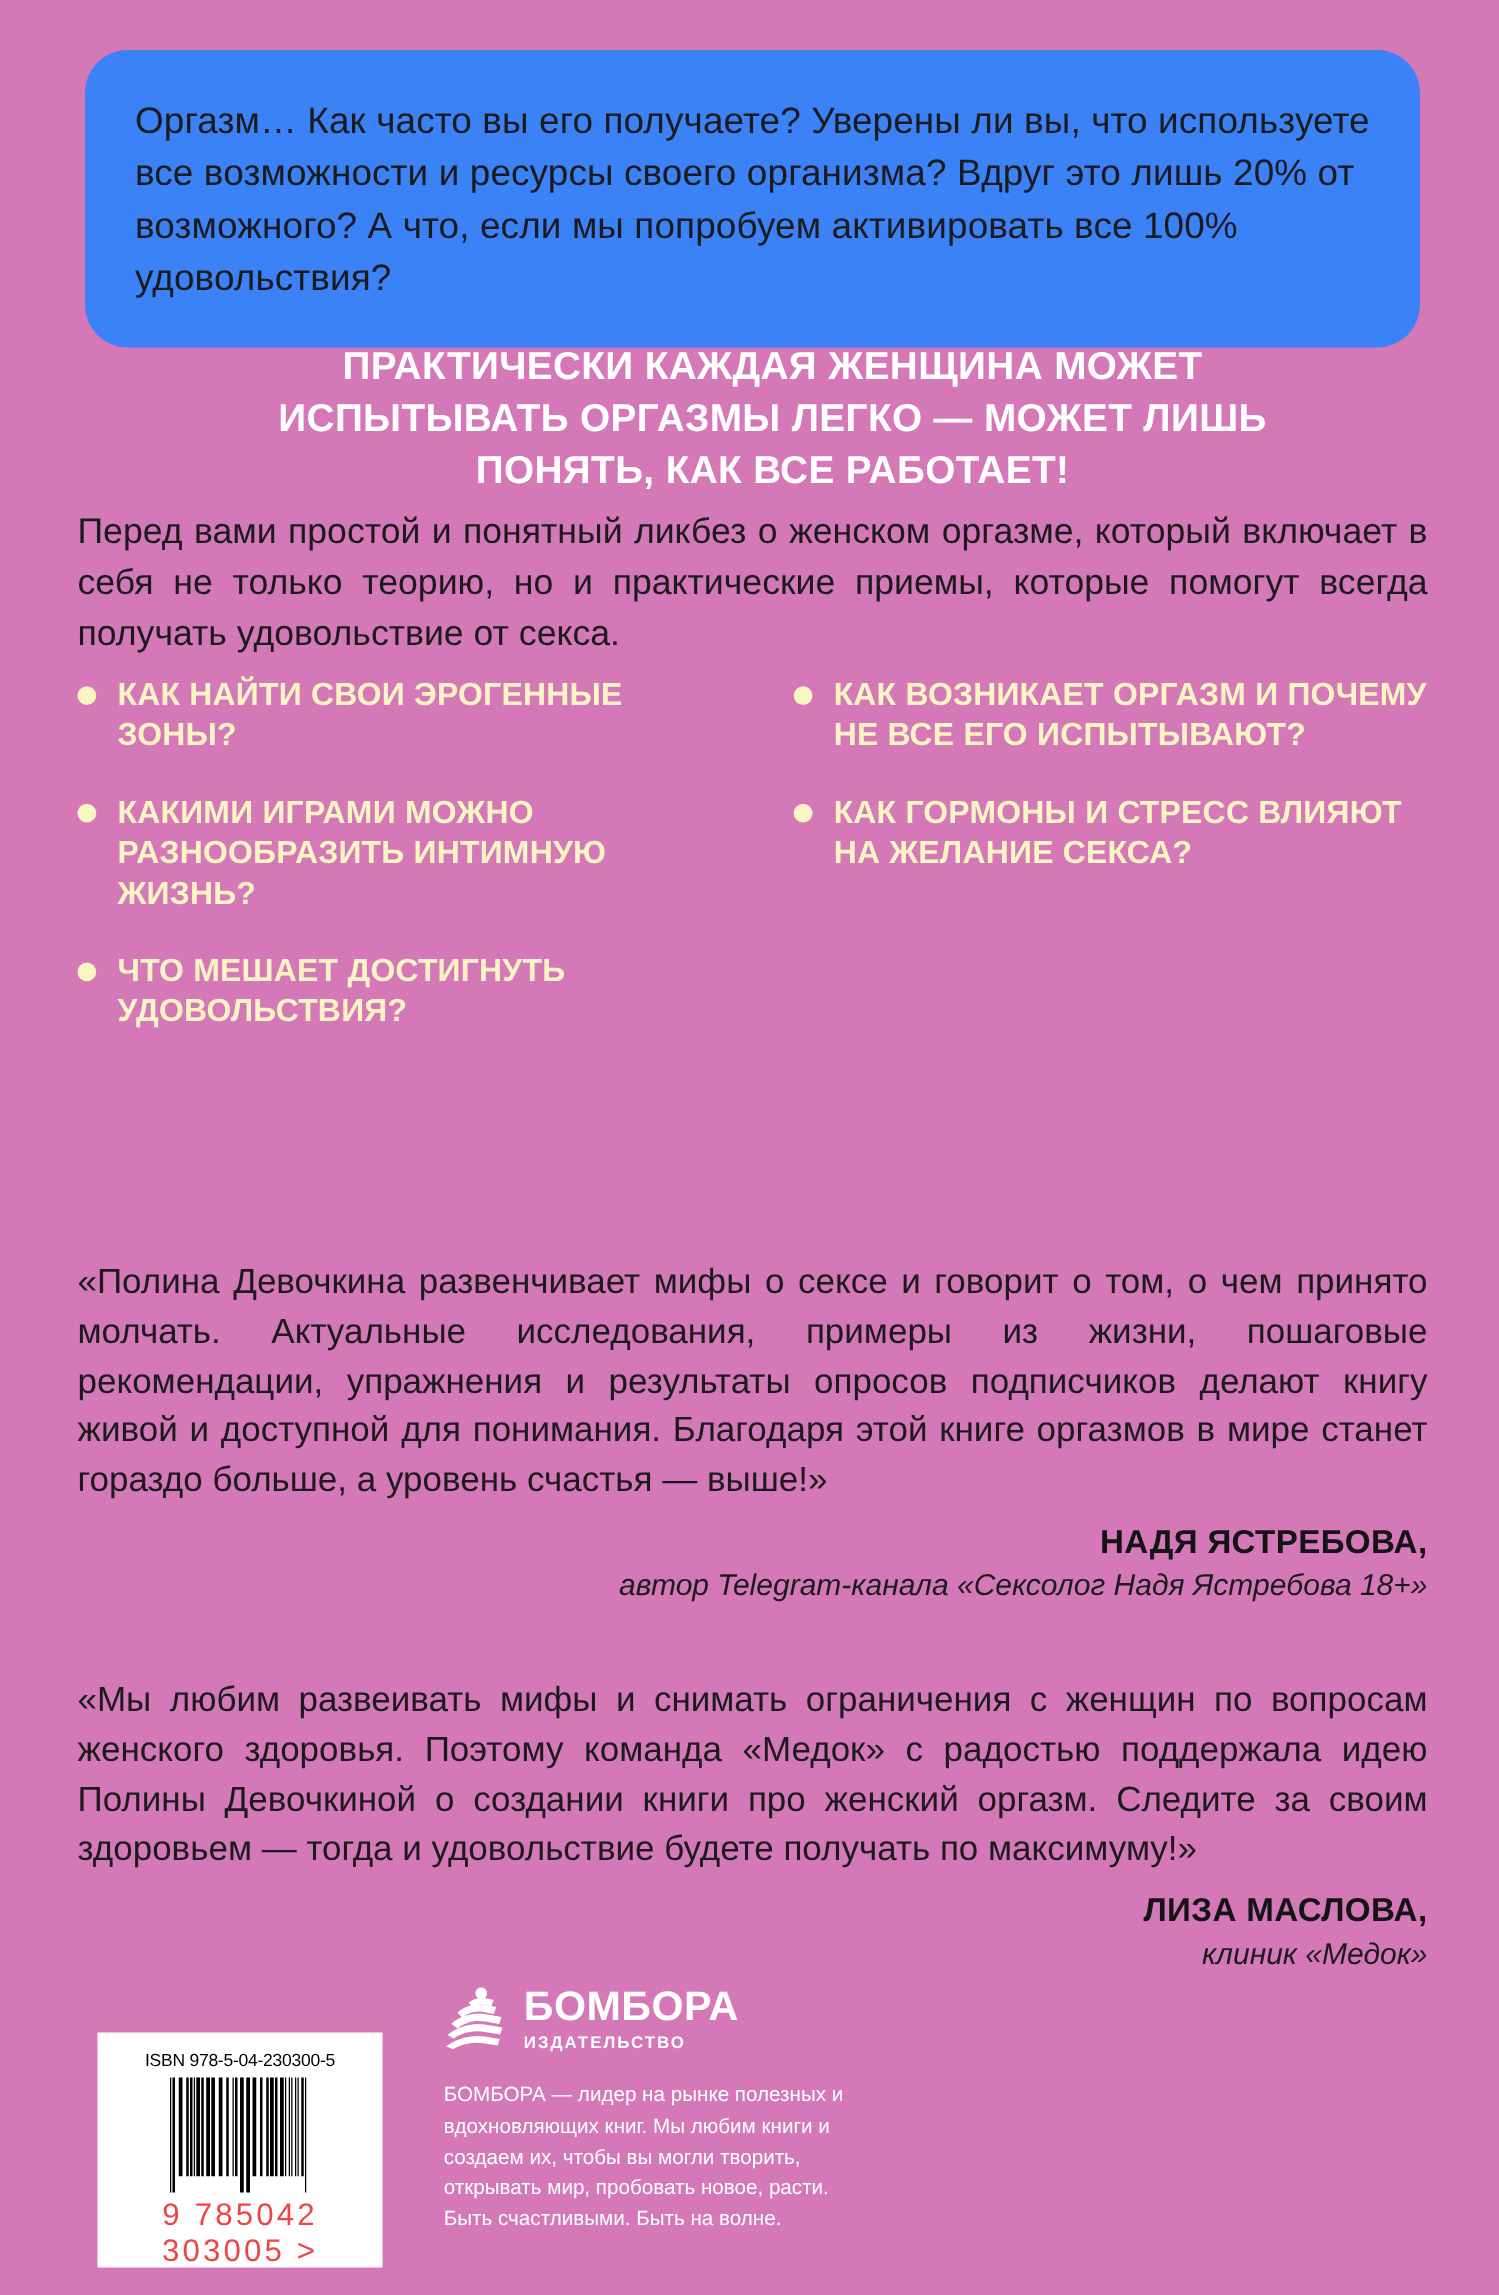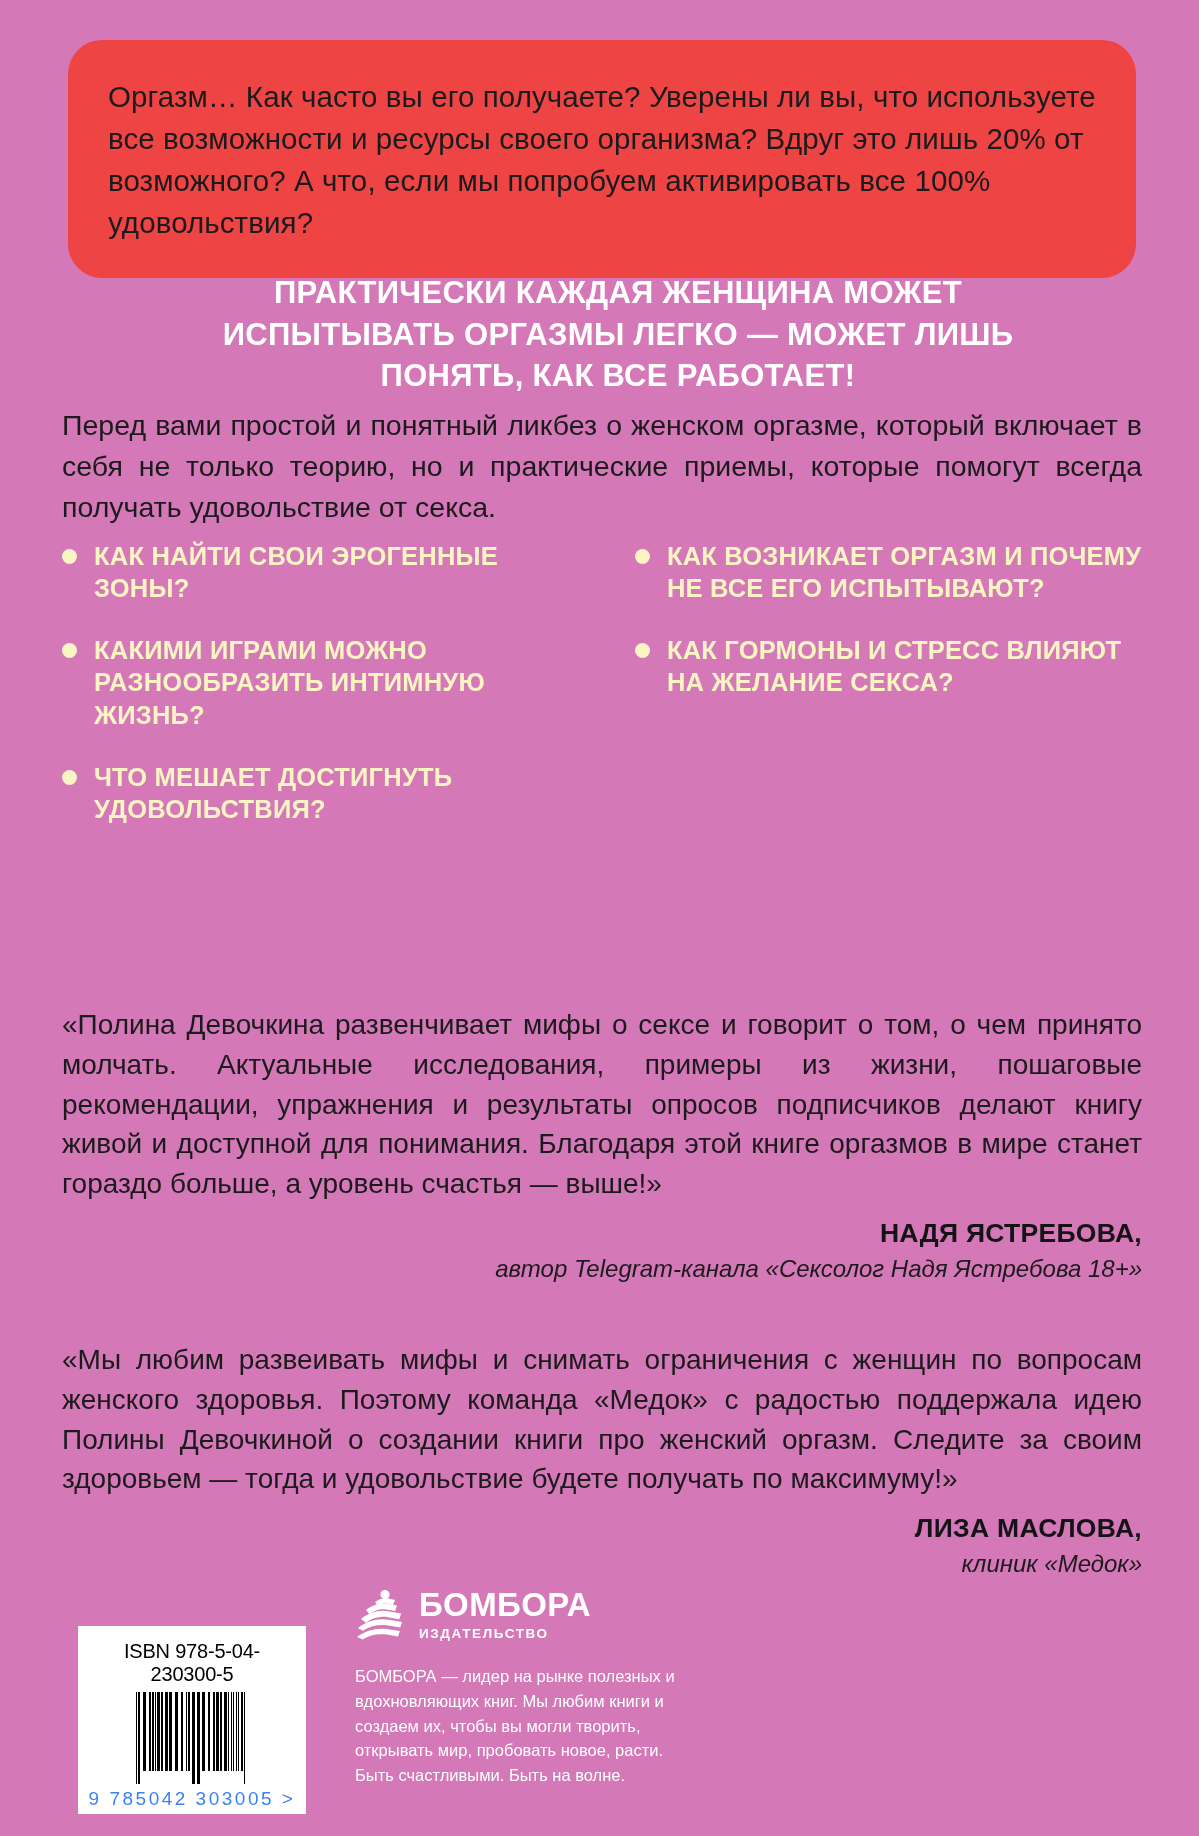--- a/index.html
+++ b/index.html
@@ -24,21 +24,21 @@
     padding: 0;
   }
 
   
   .callout {
     position: absolute;
     left: 68px;
     top: 40px;
     width: 1068px;
     box-sizing: border-box;
-    background: #ef4444;
+    background: #3b82f6;
     border-radius: 34px;
     padding: 36px 40px 34px 40px;
   }
   .callout-text {
     font-size: 29.5px;
     line-height: 1.42;
     color: #1b1a1c;
     letter-spacing: 0.1px;
   }
 
@@ -146,42 +146,42 @@
     left: 78px;
     top: 1626px;
     width: 228px;
     height: 188px;
     background: #ffffff;
     box-sizing: border-box;
     padding: 14px 10px 10px 10px;
     text-align: center;
   }
   .isbn-text {
-    font-size: 20px;
+    font-size: 14px;
     color: #000;
     font-family: "Liberation Sans", sans-serif;
     letter-spacing: -0.2px;
     margin-bottom: 6px;
   }
   .barcode-bars {
     height: 92px;
     display: flex;
     align-items: stretch;
     justify-content: center;
     gap: 0;
     margin: 0 6px;
   }
   .barcode-bars i {
     display: block;
     background: #000;
   }
   .barcode-digits {
     margin-top: 4px;
-    font-size: 19px;
-    color: #3b82f6;
+    font-size: 25px;
+    color: #ef4444;
     letter-spacing: 2.5px;
   }
 
   .publisher {
     position: absolute;
     left: 355px;
     top: 1588px;
     width: 380px;
   }
   .pub-logo-row {

